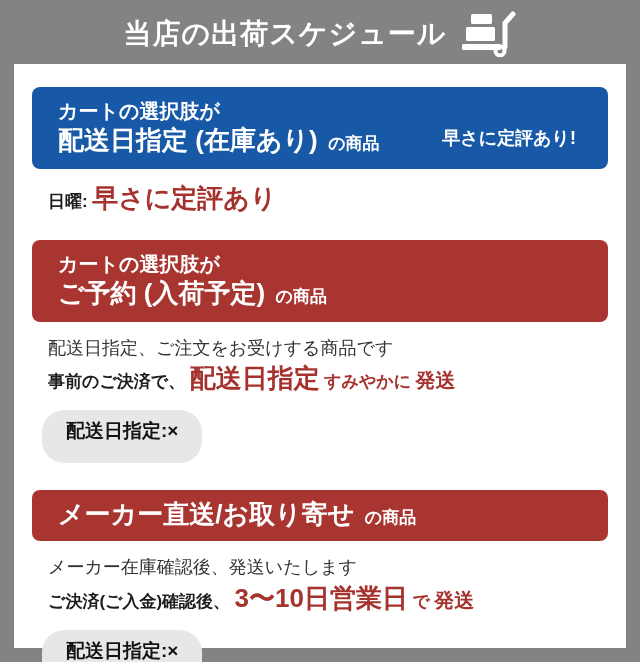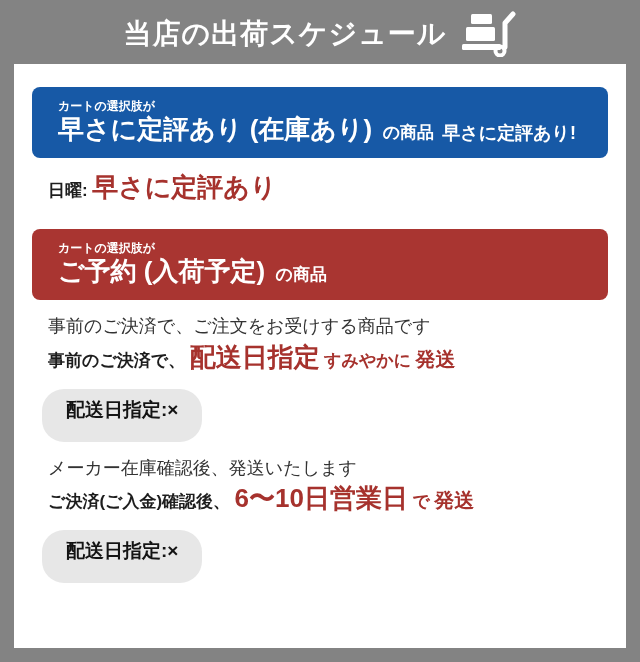--- a/index.html
+++ b/index.html
@@ -42,21 +42,21 @@
     border-radius: 8px;
     color: #ffffff;
     padding: 11px 26px 13px 26px;
     display: flex;
     justify-content: space-between;
     align-items: center;
   }
   .banner.blue { background: #1759a6; }
   .banner.red  { background: #a93531; }
   .banner.single { padding: 9px 26px 11px 26px; }
-  .banner-line1 { font-size: 12px; font-weight: bold; line-height: 1.35; }
+  .banner-line1 { font-size: 20px; font-weight: bold; line-height: 1.35; }
   .banner-line2 { line-height: 1.2; }
   .banner-emph  { font-size: 26px; font-weight: bold; }
   .banner-suffix{ font-size: 17px; font-weight: bold; margin-left: 6px; }
   .banner-tagline {
     font-size: 18px; font-weight: bold;
     padding-top: 22px; padding-right: 6px;
     white-space: nowrap;
   }
   span:empty { display: none; }
   
@@ -98,21 +98,21 @@
       </svg>
     </div>
   </div>
 
   <div class="panel">
 
     <div class="banner blue">
       <div>
         <div class="banner-line1">カートの選択肢が</div>
         <div class="banner-line2">
-          <span class="banner-emph">早さに定評あり (在庫あり)</span>
+          <span class="banner-emph">配送日指定 (在庫あり)</span>
           <span class="banner-suffix">の商品</span>
         </div>
       </div>
       <div class="banner-tagline">早さに定評あり!</div>
     </div>
 
     <div class="rows">
       <div class="row">
         <span class="lbl">日曜:</span>
         
@@ -123,36 +123,44 @@
     <div class="banner red gap-lg">
       <div>
         <div class="banner-line1">カートの選択肢が</div>
         <div class="banner-line2">
           <span class="banner-emph">ご予約 (入荷予定)</span>
           <span class="banner-suffix">の商品</span>
         </div>
       </div>
     </div>
 
-    <div class="note">事前のご決済で、ご注文をお受けする商品です</div>
+    <div class="note">配送日指定、ご注文をお受けする商品です</div>
     <div class="row" style="margin-left:16px;">
       <span class="lbl">事前のご決済で、</span>
       <span class="big-red">配送日指定</span>
       <span class="mid-red">すみやかに</span>
       <span class="tail-red">発送</span>
     </div>
     <div>
       <span class="pill">配送日指定:×</span>
     </div>
 
+    <div class="banner red single gap-md">
+      <div>
+        <div class="banner-line2">
+          <span class="banner-emph">メーカー直送/お取り寄せ</span>
+          <span class="banner-suffix">の商品</span>
+        </div>
+      </div>
+    </div>
 
     <div class="note">メーカー在庫確認後、発送いたします</div>
     <div class="row" style="margin-left:16px;">
       <span class="lbl">ご決済(ご入金)確認後、</span>
-      <span class="big-red">6〜10日営業日</span>
+      <span class="big-red">3〜10日営業日</span>
       <span class="mid-red">で</span>
       <span class="tail-red">発送</span>
     </div>
     <div>
       <span class="pill">配送日指定:×</span>
     </div>
 
   </div>
 </div>
 

